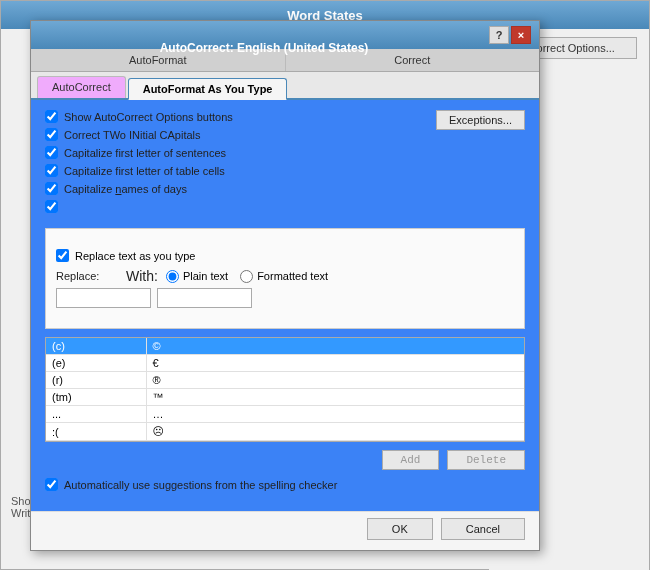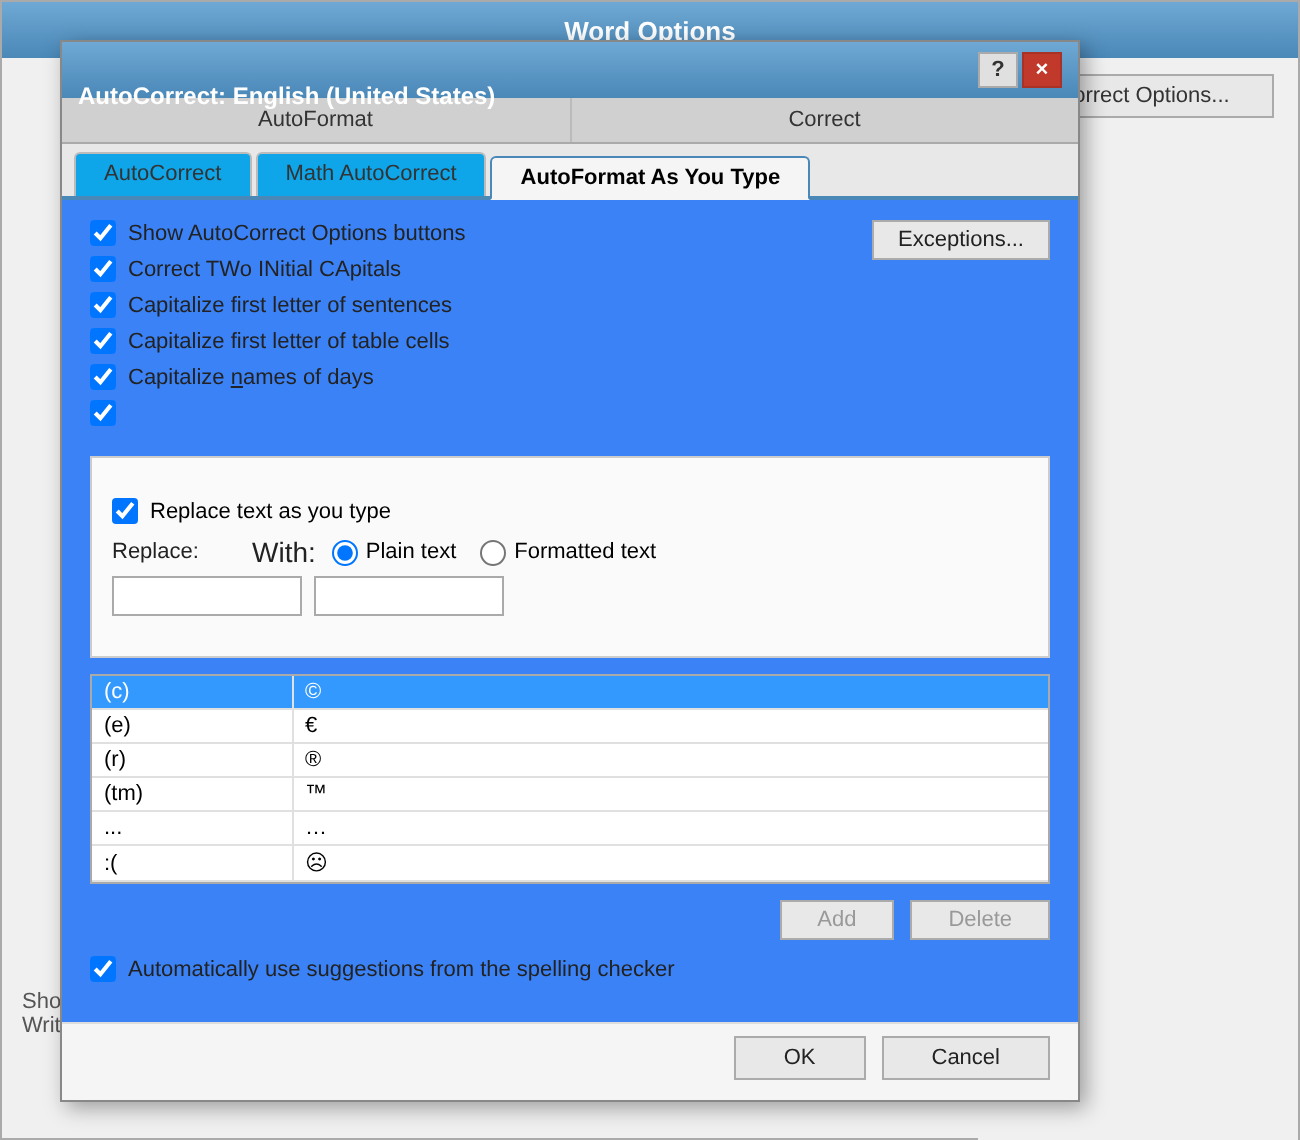--- a/index.html
+++ b/index.html
@@ -81,21 +81,21 @@
       align-items: center;
       padding: 0 8px;
       color: white;
       font-size: 12px;
       font-weight: 600;
       position: relative;
     }
 
     .dialog-title-text {
       flex: 1;
-      text-align: left;
+      text-align: center;
       margin-top: 26px;
     }
 
     .title-buttons {
       display: flex;
       gap: 2px;
       align-items: center;
     }
 
     .title-btn {
@@ -148,21 +148,21 @@
       background: #e8e8e8;
       border-bottom: 2px solid #4a88b8;
       padding: 0 6px;
       padding-top: 4px;
     }
 
     .inner-tab {
       padding: 4px 14px;
       font-size: 11px;
       cursor: pointer;
-      background: #0ea5e9;
+      background: #f0abfc;
       border: 1px solid #bbb;
       border-bottom: none;
       margin-right: 2px;
       color: #333;
       border-radius: 3px 3px 0 0;
     }
 
     .inner-tab.active {
       background: #f5f5f5;
       color: #000;
@@ -312,20 +312,21 @@
       margin-bottom: 8px;
     }
 
     .action-btn {
       background: #e8e8e8;
       border: 1px solid #ababab;
       padding: 3px 18px;
       font-size: 11px;
       cursor: pointer;
       color: #999;
+      font-family: Liberation Mono, monospace;
     }
 
     
     .spelling-checkbox-row {
       display: flex;
       align-items: center;
       font-size: 11px;
       color: #222;
       margin-bottom: 10px;
     }
@@ -380,21 +381,21 @@
 
     .underline-text {
       text-decoration: underline;
     }
   </style>
 </head>
 <body>
 
 <div class="word-options-bg">
   <div class="word-options-titlebar">
-    <span>Word Options</span>
+    <span>Word States</span>
   </div>
   <div class="word-options-content">
 
     <div class="right-panel">
       <button class="autocorrect-options-btn">AutoCorrect Options...</button>
     </div>
     <div class="bottom-labels">
       <div>Show readability statistics</div>
       <div>Writing Style: Grammar Only</div>
     </div>
@@ -411,21 +412,20 @@
     </div>
   </div>
 
   <div class="outer-tabs">
     <div class="outer-tab">AutoFormat</div>
     <div class="outer-tab">Correct</div>
   </div>
 
   <div class="inner-tabs">
     <div class="inner-tab">AutoCorrect</div>
-    <div class="inner-tab">Math AutoCorrect</div>
     <div class="inner-tab active">AutoFormat As You Type</div>
   </div>
 
   <div class="dialog-body">
 
     <div class="checkboxes-group">
       <div class="exceptions-row">
         <div class="exceptions-left">
           <div class="checkbox-row">
             <input type="checkbox" checked="" style="">

